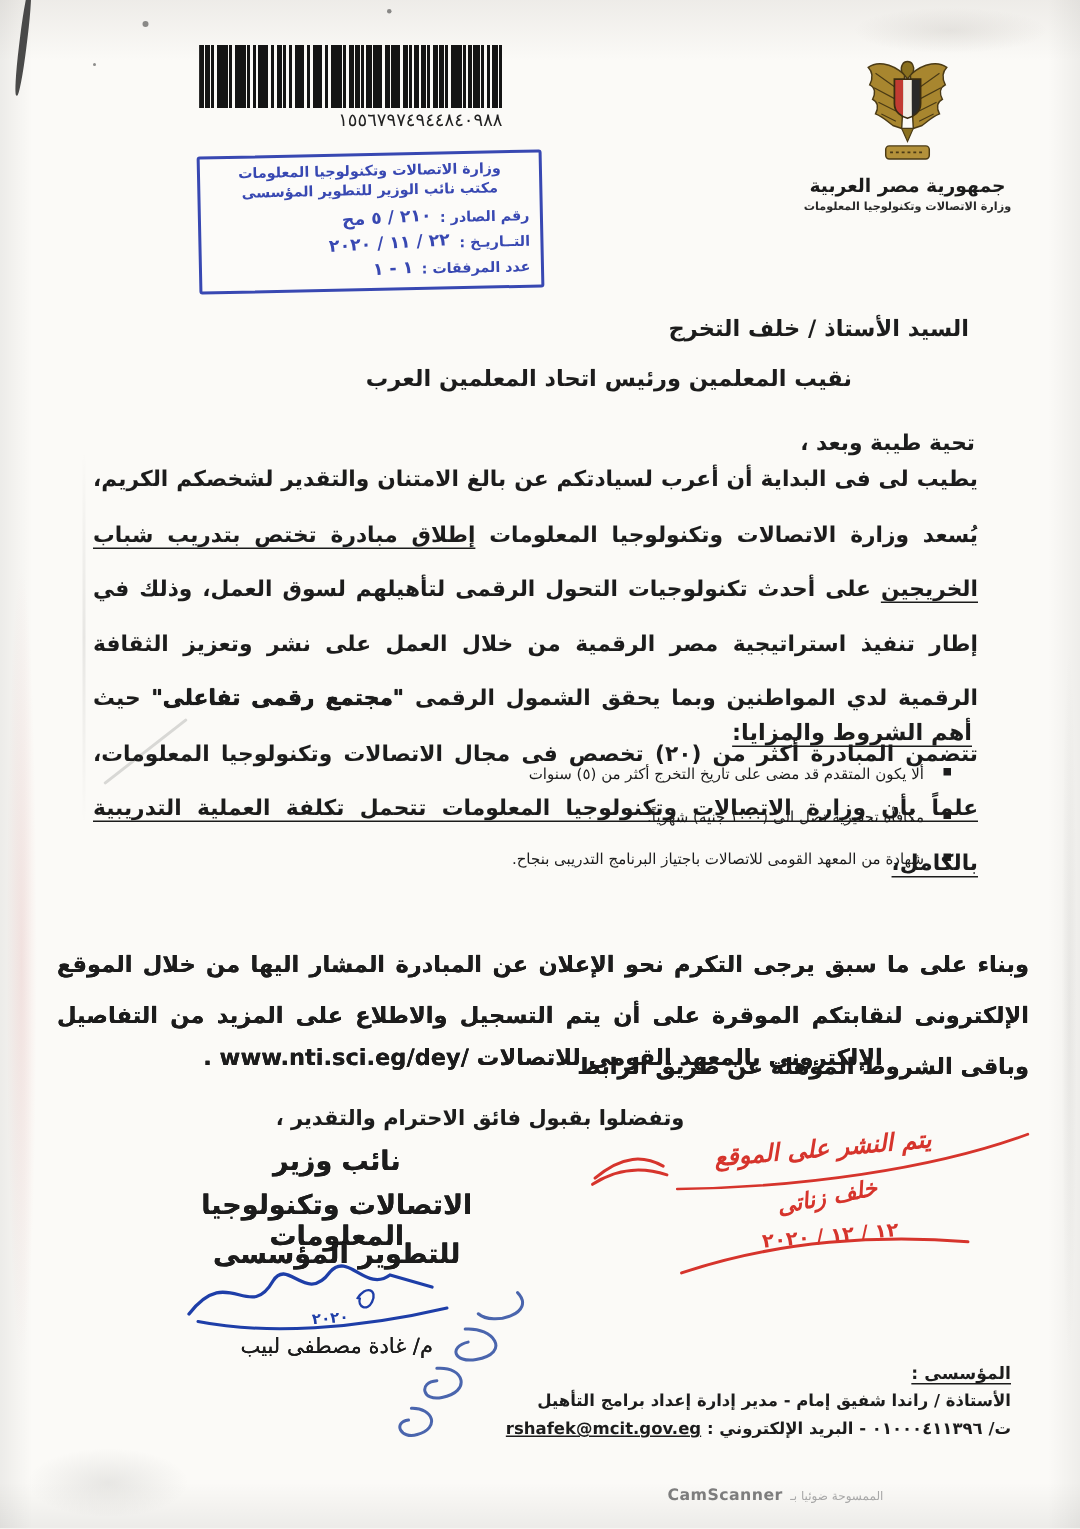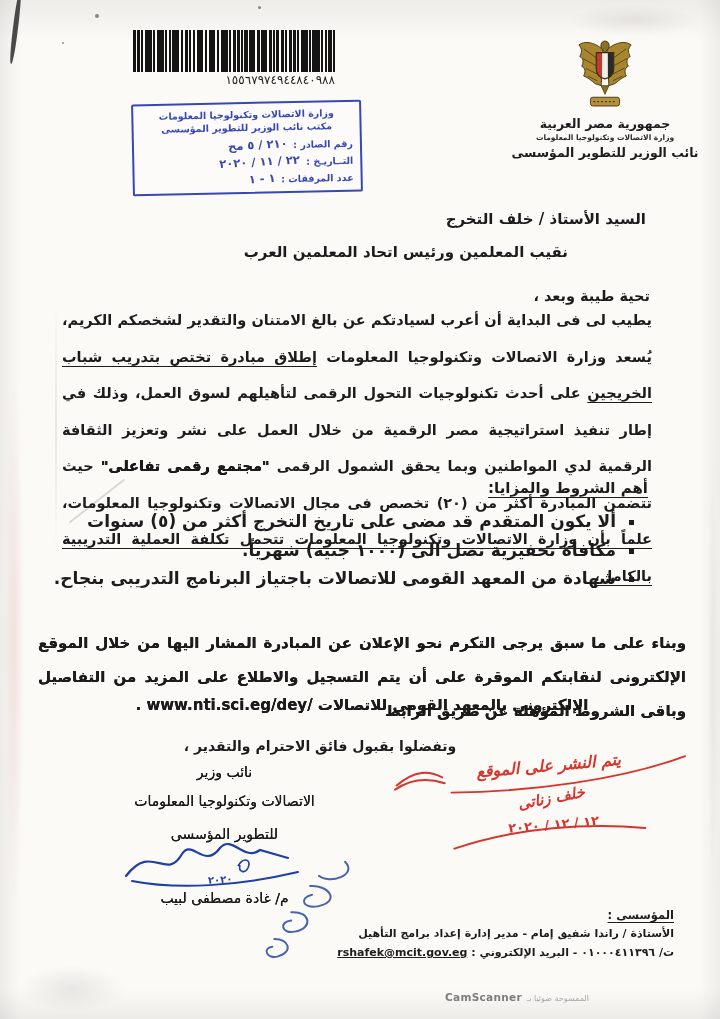--- a/index.html
+++ b/index.html
@@ -53,29 +53,29 @@
   .recipient-name{top:210px;right:74px;font-size:15px;font-weight:700;}
   .recipient-title{top:243px;right:152px;font-size:15px;font-weight:700;}
   .greeting{top:288px;right:70px;font-size:14.5px;font-weight:700;}
 
   .p1{top:302px;right:68px;left:62px;font-size:14.5px;font-weight:700;line-height:36.5px;text-align:justify;}
   .p1 .u, .u{text-decoration:underline;text-decoration-thickness:1.4px;text-underline-offset:4px;}
   .p1 .b{font-weight:700;text-shadow:0 0 .6px #000, 0 0 .4px #000;}
 
   .benefits-heading{top:479px;right:72px;font-size:15px;font-weight:700;text-decoration:underline;text-decoration-thickness:1.4px;text-underline-offset:4px;}
   .bullets{top:511px;right:86px;left:60px;}
-  .bullet-row{height:28.5px;font-size:17px;font-weight:700;white-space:nowrap;}
+  .bullet-row{height:28.5px;font-size:10px;font-weight:400;white-space:nowrap;}
   .sq{display:inline-block;width:5px;height:5px;background:#1c1c1c;margin-left:13px;vertical-align:2px;}
 
   .p2{top:626px;right:34px;left:38px;font-size:15px;font-weight:700;line-height:34px;text-align:justify;text-shadow:0 0 .4px #000;}
   .site-line{top:696px;left:38px;right:34px;text-align:center;font-size:15px;font-weight:700;text-shadow:0 0 .4px #000;}
   .ltr{direction:ltr;unicode-bidi:isolate;display:inline-block;}
   .closing{top:738px;left:150px;width:340px;text-align:center;font-size:14px;font-weight:700;}
 
-  .sig-t{left:92px;width:265px;text-align:center;font-size:14px;font-weight:400;text-shadow:0 0 .4px #000;}
+  .sig-t{left:92px;width:265px;text-align:center;font-size:18px;font-weight:700;text-shadow:0 0 .4px #000;}
   .sig-name{left:92px;width:265px;top:890px;text-align:center;font-size:14px;font-weight:400;text-shadow:0 0 .4px #000;}
   .sig-svg{left:118px;top:836px;}
   .sig-year{left:208px;top:874px;color:#1e3ea8;font-size:10px;font-weight:600;transform:rotate(-4deg);letter-spacing:1px;}
   .scribble2{left:252px;top:846px;transform:rotate(14deg);}
 
   .red-note{right:24px;top:756px;width:290px;transform:rotate(-5deg);color:#d6342c;text-align:center;}
   .rn-line1{font-size:16px;font-weight:700;font-style:italic;white-space:nowrap;}
   .rn-sig{font-size:15px;font-weight:700;font-style:italic;margin-top:14px;transform:rotate(-6deg);}
   .rn-date{font-size:13px;font-weight:700;margin-top:10px;letter-spacing:1px;direction:ltr;}
   .rn-flourish{position:absolute;pointer-events:none;}
@@ -137,21 +137,20 @@
       <rect x="29" y="15" width="6" height="28" fill="#f2efe6"></rect>
       <rect x="35" y="15" width="6" height="28" fill="#2a2a2a"></rect>
     </g>
     <path d="M23,15 h18 v17 c0,6 -5,9 -9,10 c-4,-1 -9,-4 -9,-10 Z" fill="none" stroke="#3a2c10" stroke-width="1.2"></path>
     <path d="M28,49 L32,58 L36,49 Z" fill="#8a701f" stroke="#4a3a15" stroke-width=".8"></path>
     <rect x="17" y="61" width="30" height="9" rx="2.5" fill="#b3913a" stroke="#4a3a15" stroke-width="1"></rect>
     <path d="M20,65.5 h24" stroke="#4a3a15" stroke-width="1.2" stroke-dasharray="2 2"></path>
   </svg>
   <div class="lh-country">جمهورية مصر العربية</div>
   <div class="lh-ministry">وزارة الاتصالات وتكنولوجيا المعلومات</div>
-  <div class="lh-office">نائب الوزير للتطوير المؤسسى</div>
 </div>
 
 <div class="abs recipient-name">السيد الأستاذ / خلف التخرج</div>
 <div class="abs recipient-title">نقيب المعلمين ورئيس اتحاد المعلمين العرب</div>
 <div class="abs greeting">تحية طيبة وبعد ،</div>
 
 <div class="abs p1"><span>يطيب لى فى البداية أن أعرب لسيادتكم عن بالغ الامتنان والتقدير لشخصكم الكريم، يُسعد وزارة الاتصالات وتكنولوجيا المعلومات </span><span class="u">إطلاق مبادرة تختص بتدريب شباب الخريجين</span><span> على أحدث تكنولوجيات التحول الرقمى لتأهيلهم لسوق العمل، وذلك في إطار تنفيذ استراتيجية مصر الرقمية من خلال العمل على نشر وتعزيز الثقافة الرقمية لدي المواطنين وبما يحقق الشمول الرقمى </span><span class="b">"مجتمع رقمى تفاعلى"</span><span> حيث تتضمن المبادرة أكثر من (٢٠) تخصص فى مجال الاتصالات وتكنولوجيا المعلومات، </span><span class="u">علماً بأن وزارة الاتصالات وتكنولوجيا المعلومات تتحمل تكلفة العملية التدريبية بالكامل،</span></div>
 
 <div class="abs benefits-heading">أهم الشروط والمزايا:</div>
 <div class="abs bullets">

